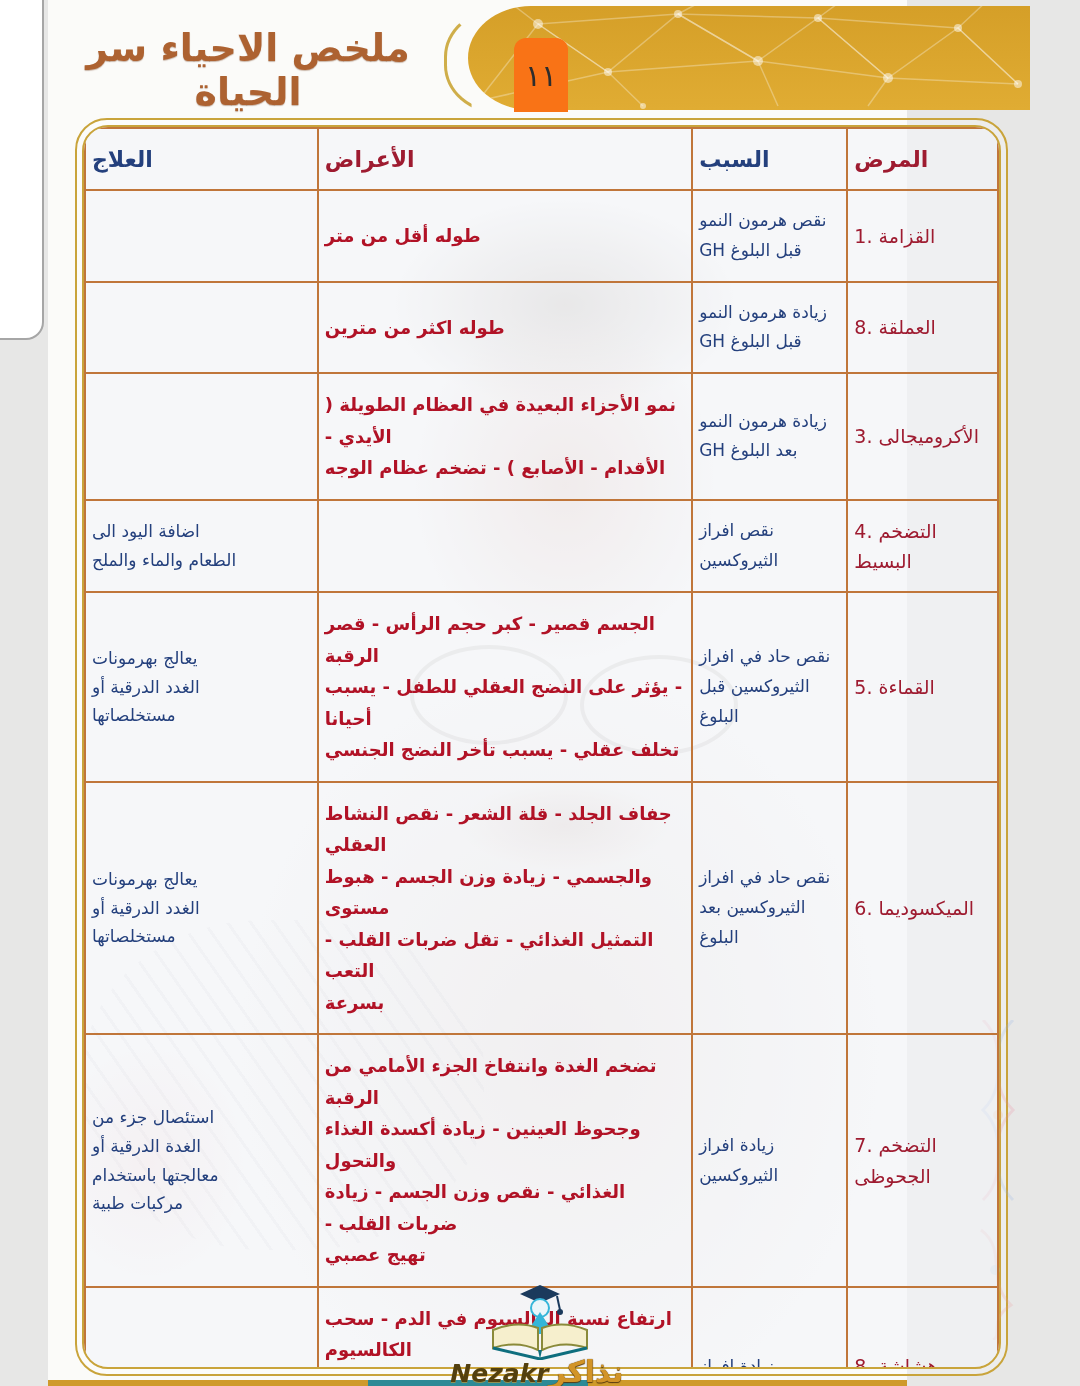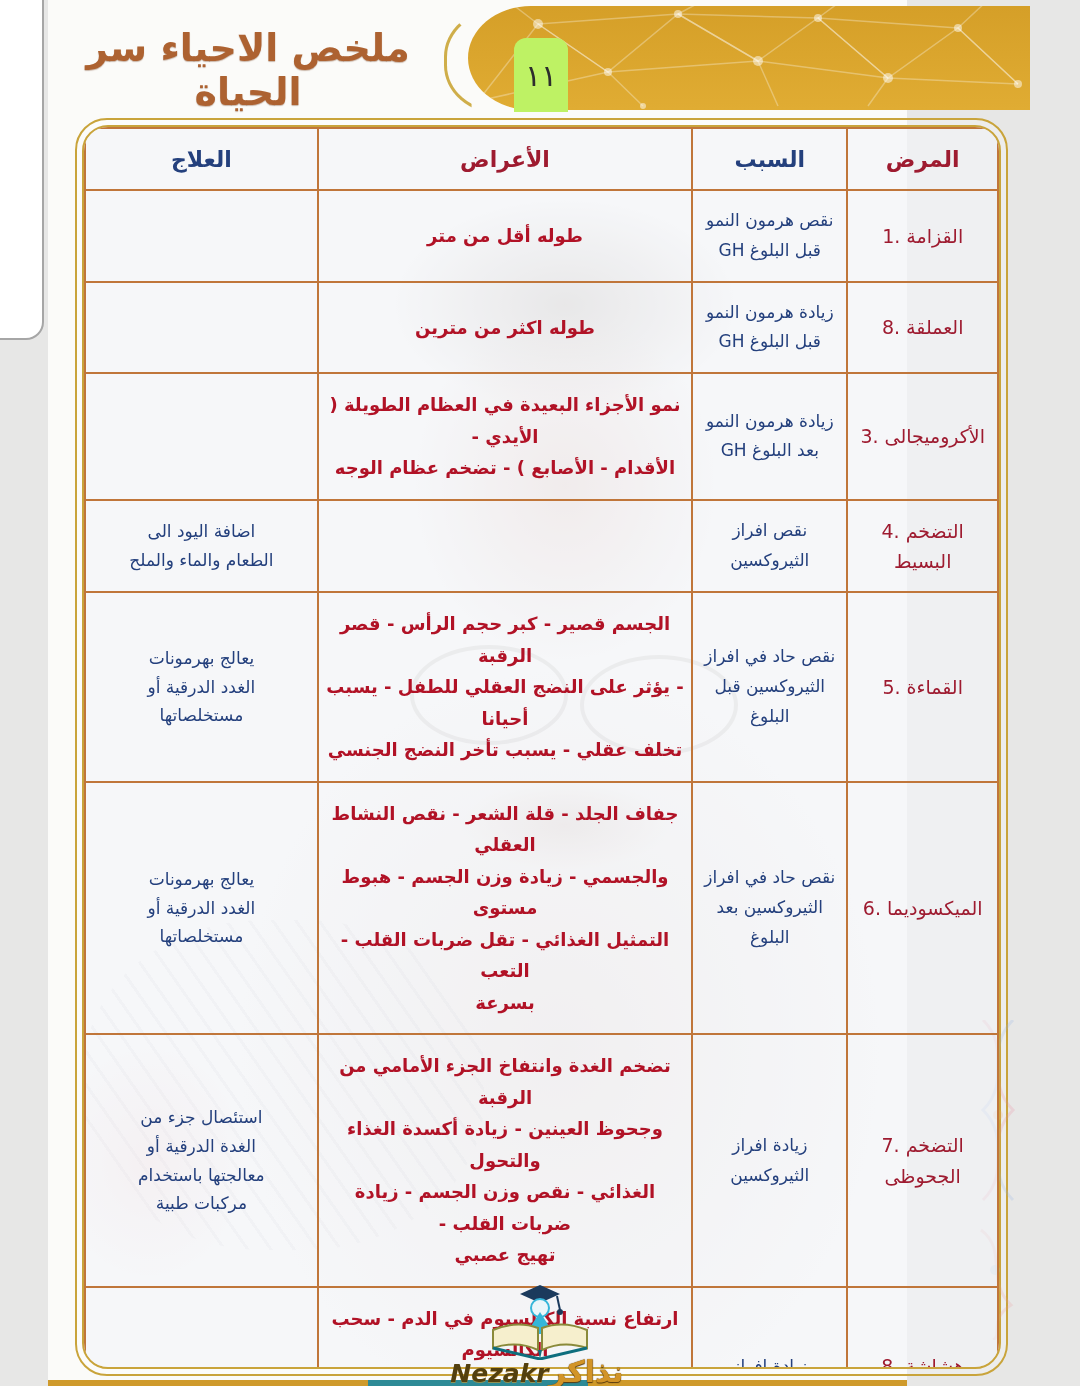--- a/index.html
+++ b/index.html
@@ -33,21 +33,21 @@
   }
   .page-title{
     position:absolute;left:4px;top:26px;width:392px;margin:0;
     text-align:center;direction:rtl;
     font-size:38px;font-weight:bold;color:#ad6231;
     text-shadow:0 1px 1px rgba(110,55,20,0.35);
     letter-spacing:-1px;
   }
   .page-tab{
     position:absolute;left:466px;top:38px;width:54px;height:74px;
-    background:#bef264;border-radius:12px 12px 0 0;
+    background:#f97316;border-radius:12px 12px 0 0;
     display:flex;align-items:center;justify-content:center;
     font-size:30px;color:#2d2d2d;letter-spacing:5px;
   }
   
   .table-frame{
     position:absolute;left:27px;top:118px;width:933px;height:1258px;
     border:2.5px solid #c9a43b;border-radius:32px;padding:5px;
     box-sizing:border-box;background:rgba(255,255,255,0.25);
   }
   .table-inner{
@@ -74,21 +74,21 @@
   .g-pink{position:absolute;left:-30px;top:920px;width:190px;height:230px;border-radius:50%;
     background:radial-gradient(closest-side,rgba(240,150,150,0.14),rgba(240,150,150,0) 100%);}
   
   table.summary{
     position:relative;z-index:1;
     width:100%;height:100%;border-collapse:collapse;direction:rtl;
     table-layout:fixed;
   }
   table.summary td,table.summary th{
     border:2px solid #c0763a;
-    text-align:center;vertical-align:middle;
+    text-align:left;vertical-align:middle;
     background:rgba(240,243,248,0.55);
     padding:15px 6px;overflow:hidden;
   }
   th.hd{font-size:22px;font-weight:bold;}
   .hd-red{color:#9e1b30;margin-top:34px;}
   .hd-blue{color:#24407d;}
   td.c-disease{direction:ltr;color:#9e1b30;font-size:19px;font-weight:normal;line-height:1.6;}
   td.c-cause{color:#24407d;font-size:17px;font-weight:normal;white-space:pre-line;line-height:1.75;}
   td.c-symptoms{color:#b11226;font-size:18px;font-weight:bold;white-space:pre-line;line-height:1.75;}
   td.c-treatment{color:#24407d;font-size:17px;font-weight:normal;white-space:pre-line;line-height:1.7;}

